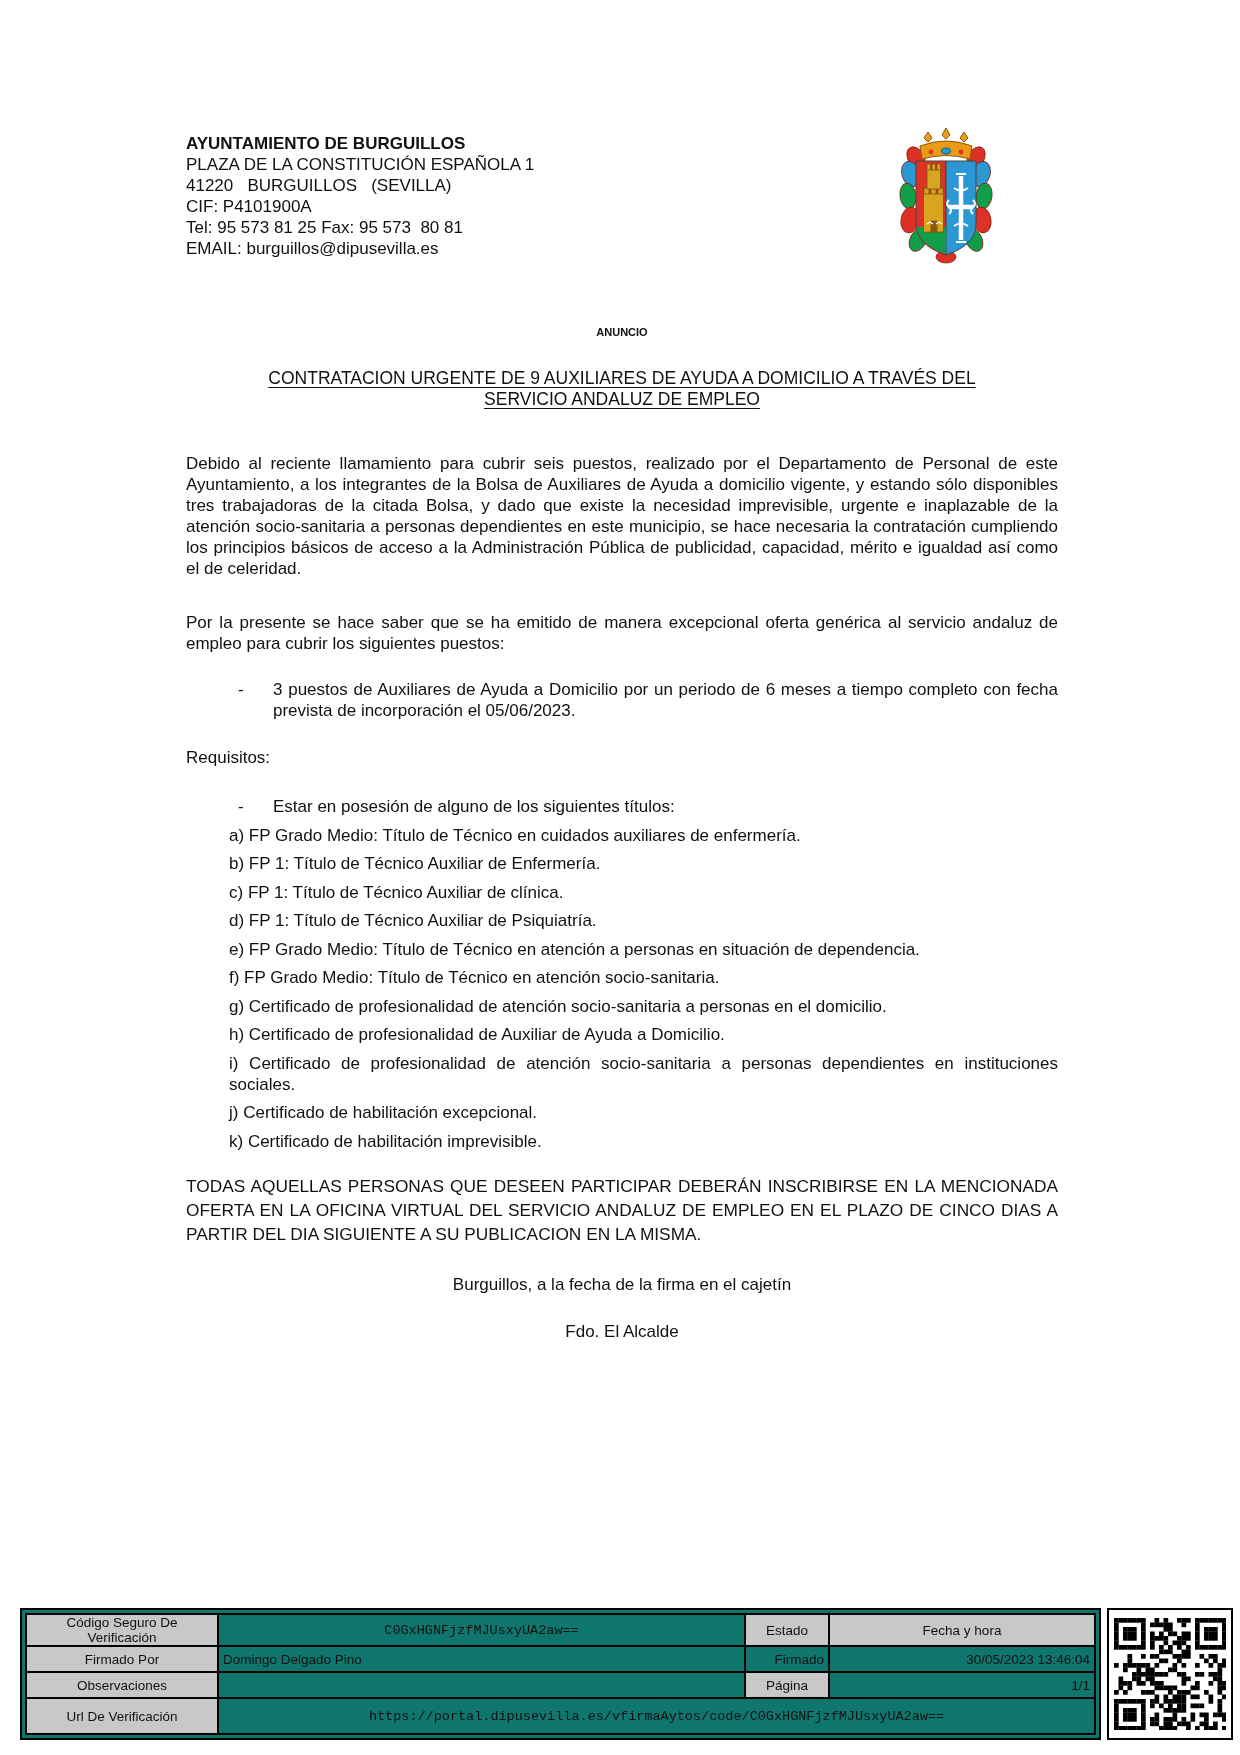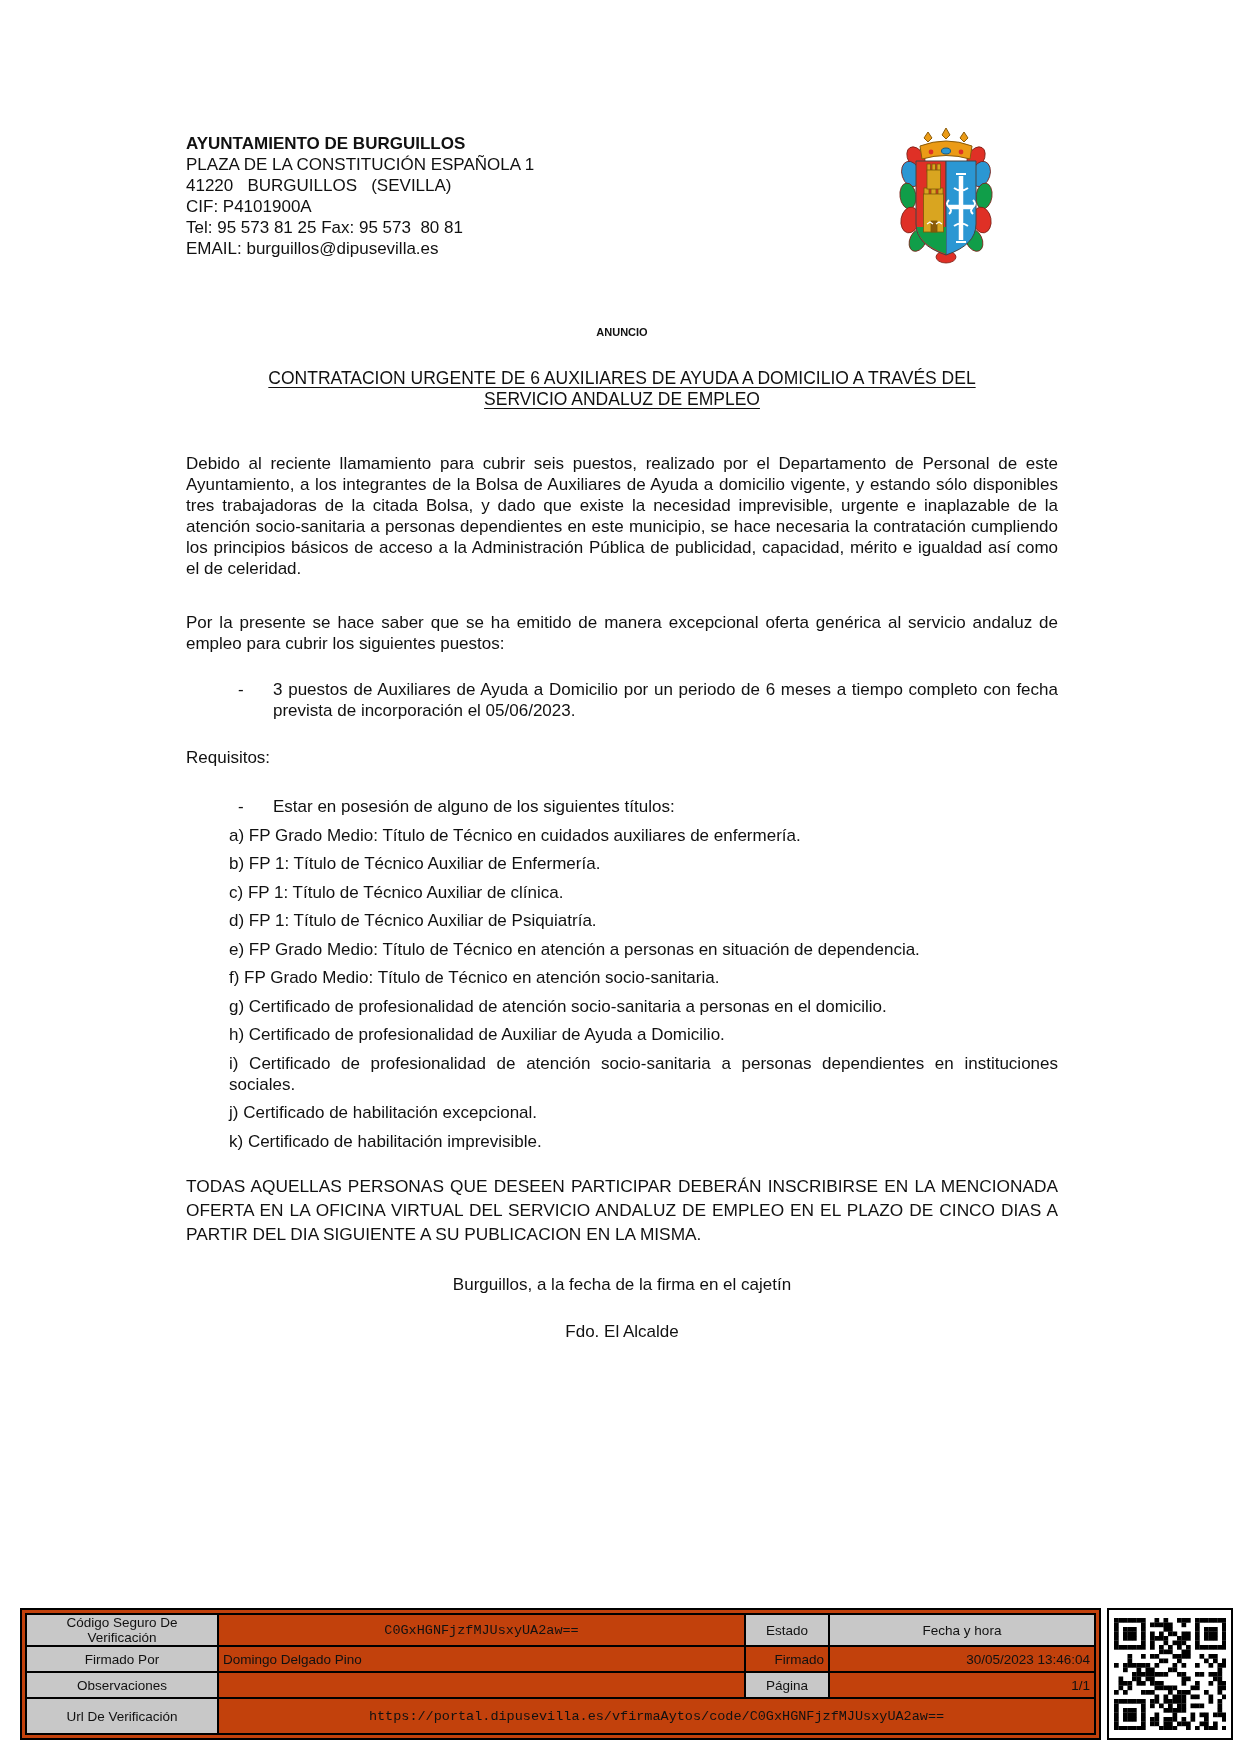--- a/index.html
+++ b/index.html
@@ -26,21 +26,21 @@
   .estar{margin-top:28px;}
   .dash{flex:none;margin-left:52px;width:35px;}
   .bullet-text{flex:1;text-align:justify;}
   .requisitos{margin-top:26px;font-size:17px;line-height:21px;}
   .title-item{margin-left:43px;margin-top:7.5px;text-align:justify;font-size:17px;line-height:21px;}
   .closing{margin-top:22px;text-align:justify;font-size:17.3px;line-height:24px;}
   .place-line{margin-top:28px;text-align:center;font-size:17px;line-height:21px;}
   .sig-line{margin-top:26px;text-align:center;font-size:17px;line-height:21px;}
   
   .sigbox{position:absolute;left:20px;top:1608px;width:1213px;height:132px;display:flex;}
-  .tablewrap{flex:1;border:2px solid #000;padding:3px;margin-right:6px;background:#c2410c;}
+  .tablewrap{flex:1;border:2px solid #000;padding:3px;margin-right:6px;background:#0f766e;}
   table.sig{width:100%;height:100%;border-collapse:collapse;table-layout:fixed;}
   table.sig td{border:2px solid #000;font-size:13.5px;padding:0 4px;overflow:hidden;vertical-align:middle;}
   td.lbl{background:#c8c8c8;text-align:center;}
   td.mono{font-family:"Liberation Mono","DejaVu Sans Mono",monospace;font-size:13px;text-align:center;}
   td.vleft{text-align:left;}
   td.vcenter{text-align:right;}
   tr.r{height:26px;}
   .qrbox{width:122px;border:2px solid #000;display:flex;align-items:center;justify-content:center;background:#fff;}
 </style>
 </head>
@@ -111,21 +111,21 @@
       <div class="hdr-line">PLAZA DE LA CONSTITUCIÓN ESPAÑOLA 1</div>
       <div class="hdr-line">41220   BURGUILLOS   (SEVILLA)</div>
       <div class="hdr-line">CIF: P4101900A</div>
       <div class="hdr-line">Tel: 95 573 81 25 Fax: 95 573  80 81</div>
       <div class="hdr-line">EMAIL: burguillos@dipusevilla.es</div>
     </div>
 
     <div class="anuncio">ANUNCIO</div>
 
     <div class="doc-title">
-      <div class="tl">CONTRATACION URGENTE DE 6 AUXILIARES DE AYUDA A DOMICILIO A TRAVÉS DEL</div>
+      <div class="tl">CONTRATACION URGENTE DE 9 AUXILIARES DE AYUDA A DOMICILIO A TRAVÉS DEL</div>
       <div class="tl">SERVICIO ANDALUZ DE EMPLEO</div>
     </div>
 
     <div class="para p1">Debido al reciente llamamiento para cubrir seis puestos, realizado por el Departamento de Personal de este Ayuntamiento, a los integrantes de la Bolsa de Auxiliares de Ayuda a domicilio vigente, y estando sólo disponibles tres trabajadoras de la citada Bolsa, y dado que existe la necesidad imprevisible, urgente e inaplazable de la atención socio-sanitaria a personas dependientes en este municipio, se hace necesaria la contratación cumpliendo los principios básicos de acceso a la Administración Pública de publicidad, capacidad, mérito e igualdad así como el de celeridad.</div>
 
     <div class="para p2">Por la presente se hace saber que se ha emitido de manera excepcional oferta genérica al servicio andaluz de empleo para cubrir los siguientes puestos:</div>
 
     <div class="bullet-row offer">
       <span class="dash">-</span>
       <div class="bullet-text">3 puestos de Auxiliares de Ayuda a Domicilio por un periodo de 6 meses a tiempo completo con fecha prevista de incorporación el 05/06/2023.</div>

